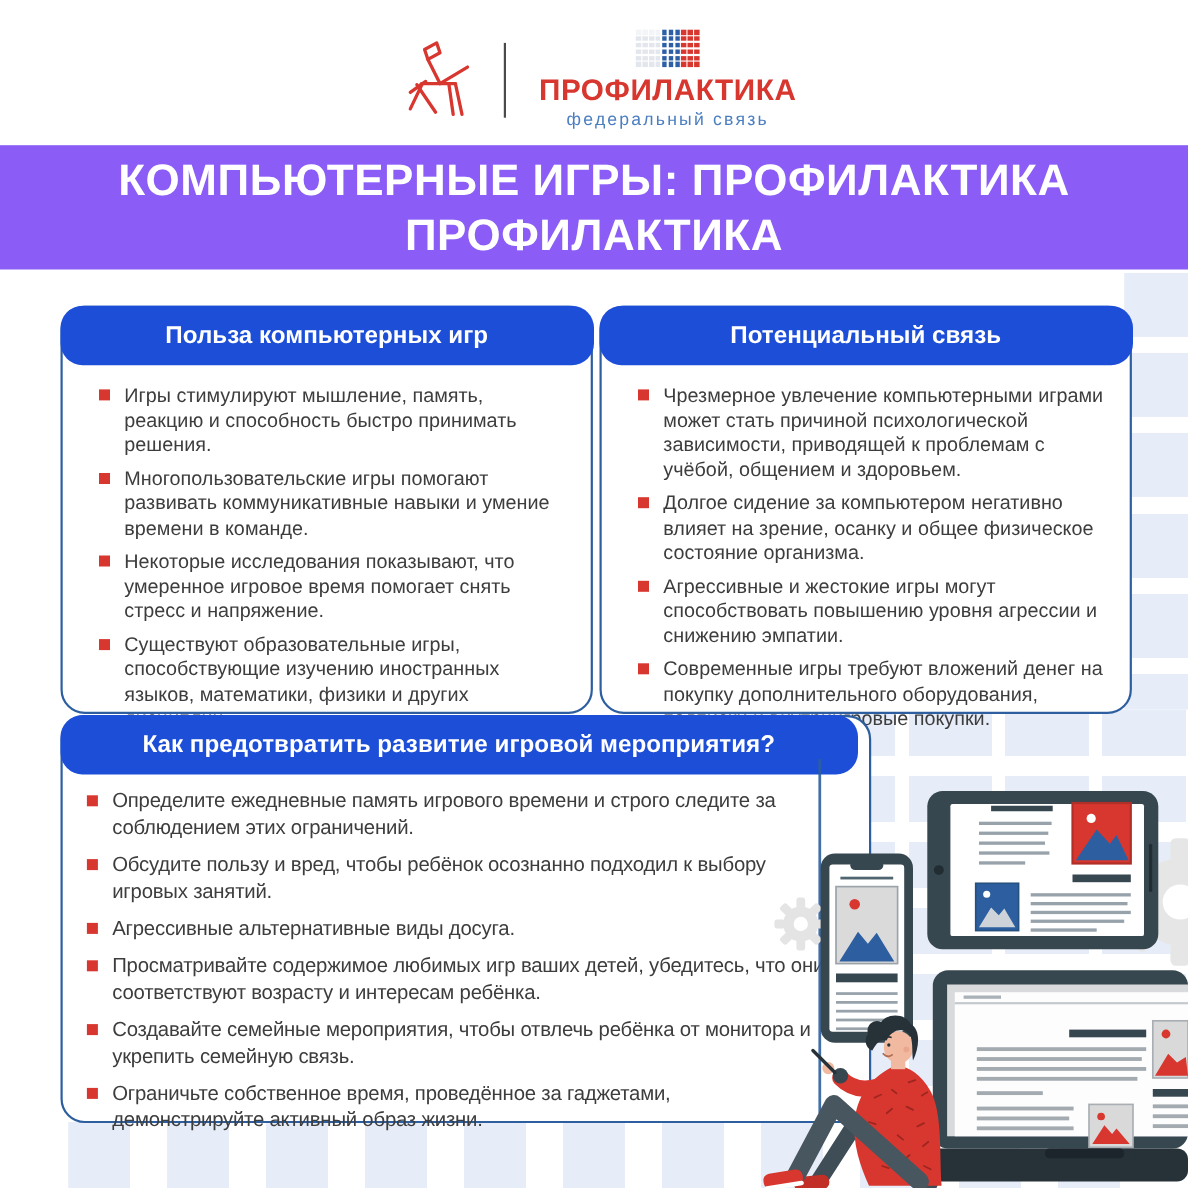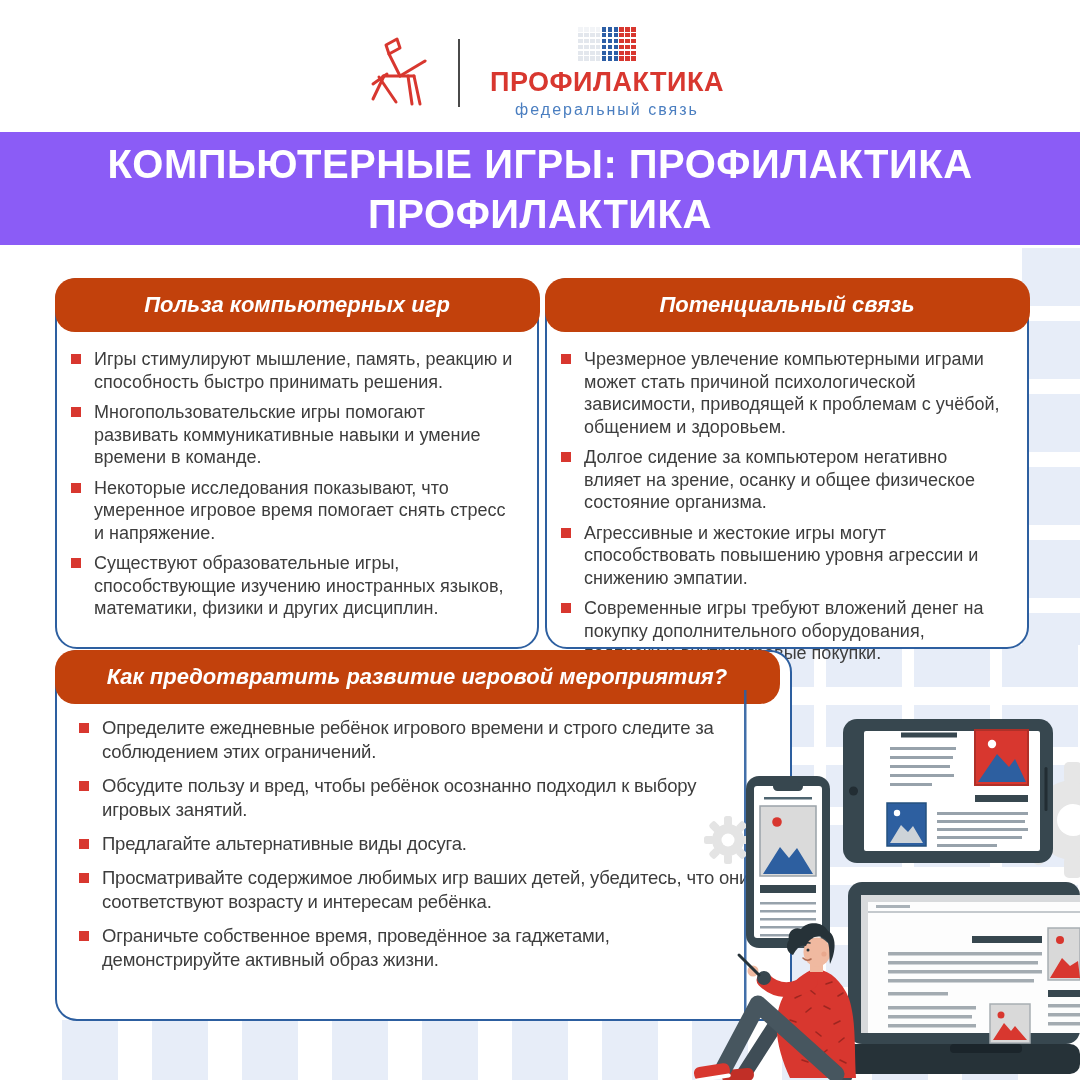--- a/index.html
+++ b/index.html
@@ -29,31 +29,31 @@
   .brand-sub{font-size:16px;color:#4a7ec0;letter-spacing:2px;margin-top:3px;}
 
   
   .banner{position:absolute;left:0;top:132px;width:100%;height:113px;background:#8b5cf6;
           display:flex;flex-direction:column;align-items:center;justify-content:center;z-index:1;}
   .banner .line{color:#ffffff;font-weight:bold;font-size:40px;line-height:50px;
                 letter-spacing:0.5px;text-align:center;}
 
   
   .card{position:absolute;background:#ffffff;border:2.5px solid #2d5fa0;border-radius:22px;z-index:1;}
-  .card-header{position:absolute;top:-2.5px;left:-2.5px;height:54px;background:#c2410c;
+  .card-header{position:absolute;top:-2.5px;left:-2.5px;height:54px;background:#1d4ed8;
                border-radius:20px;display:flex;align-items:center;justify-content:center;
-               color:#ffffff;font-weight:bold;font-size:22px;font-style:italic;}
+               color:#ffffff;font-weight:bold;font-size:22px;}
   .card-benefits{left:55px;top:278px;width:480px;height:367px;}
   .card-harm{left:545px;top:278px;width:480px;height:367px;}
   .card-prevention{left:55px;top:650px;width:733px;height:367px;}
   .card-benefits .card-header,.card-harm .card-header{width:calc(100% + 5px);}
   .card-prevention .card-header{width:725px;}
 
   ul.points{list-style:none;margin:0;}
-  .card-benefits ul.points,.card-harm ul.points{padding:68px 24px 0 14px;}
+  .card-benefits ul.points,.card-harm ul.points{padding:68px 24px 0 33px;}
   .card-prevention ul.points{padding:64px 40px 0 22px;}
   li.point{display:flex;gap:13px;margin-bottom:8px;color:#3d3d3d;}
   .card-benefits li.point,.card-harm li.point{font-size:18px;line-height:22.5px;}
   .card-prevention li.point{font-size:18.5px;line-height:24px;letter-spacing:-0.2px;margin-bottom:10px;}
   .bullet{flex:none;width:10px;height:10px;background:#d8372f;margin-top:6px;}
   .card-prevention .bullet{margin-top:7px;}
 
   
   .scene{position:absolute;left:640px;top:640px;width:440px;height:440px;z-index:2;pointer-events:none;}
 </style>
@@ -205,38 +205,42 @@
         </li>
       </ul>
   </section>
 
   <section class="card card-prevention">
     <div class="card-header">Как предотвратить развитие игровой мероприятия?</div>
     <ul class="points">
 
         <li class="point">
           <span class="bullet"></span>
-          <span class="item-text">Определите ежедневные ребёнок игрового времени и строго следите за соблюдением этих ограничений.</span>
+          <span class="item-text">Определите ежедневные память игрового времени и строго следите за соблюдением этих ограничений.</span>
         </li>
 
         <li class="point">
           <span class="bullet"></span>
           <span class="item-text">Обсудите пользу и вред, чтобы ребёнок осознанно подходил к выбору игровых занятий.</span>
         </li>
 
         <li class="point">
           <span class="bullet"></span>
-          <span class="item-text">Предлагайте альтернативные виды досуга.</span>
+          <span class="item-text">Агрессивные альтернативные виды досуга.</span>
         </li>
 
         <li class="point">
           <span class="bullet"></span>
           <span class="item-text">Просматривайте содержимое любимых игр ваших детей, убедитесь, что они соответствуют возрасту и интересам ребёнка.</span>
         </li>
 
+        <li class="point">
+          <span class="bullet"></span>
+          <span class="item-text">Создавайте семейные мероприятия, чтобы отвлечь ребёнка от монитора и укрепить семейную связь.</span>
+        </li>
 
         <li class="point">
           <span class="bullet"></span>
           <span class="item-text">Ограничьте собственное время, проведённое за гаджетами, демонстрируйте активный образ жизни.</span>
         </li>
       </ul>
   </section>
 
   <svg class="scene" viewBox="0 0 440 440">
 

